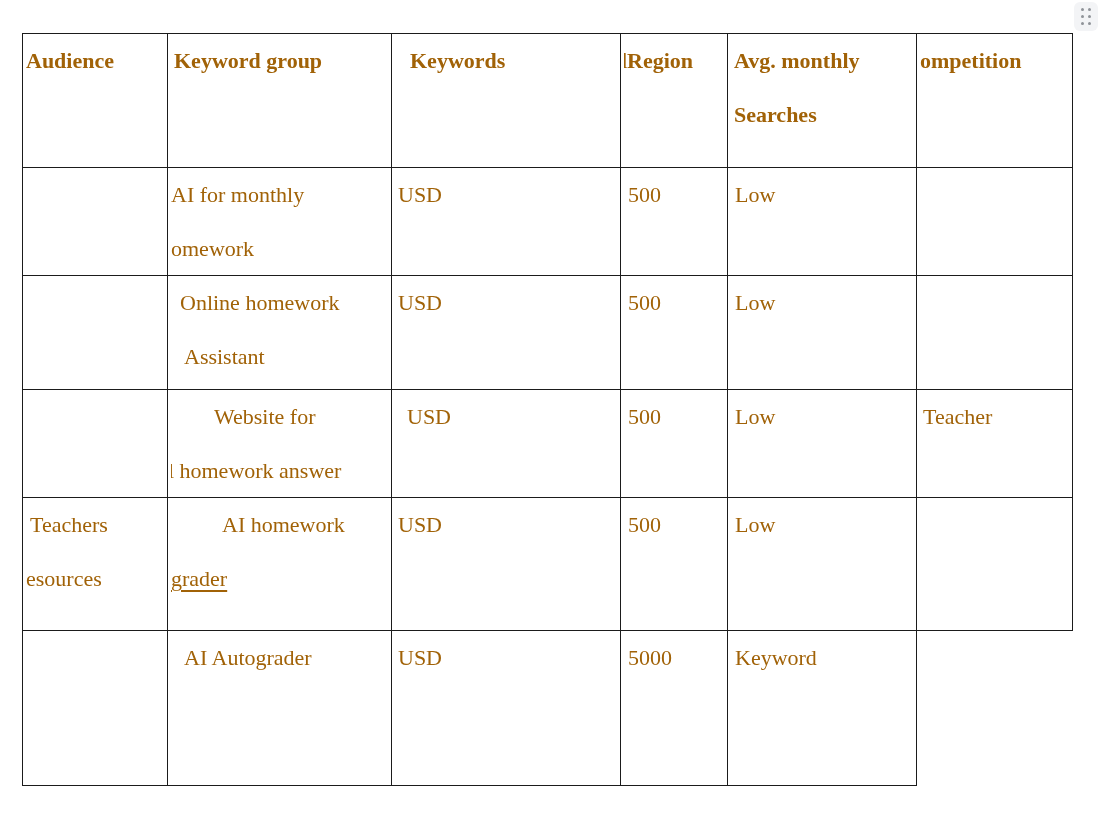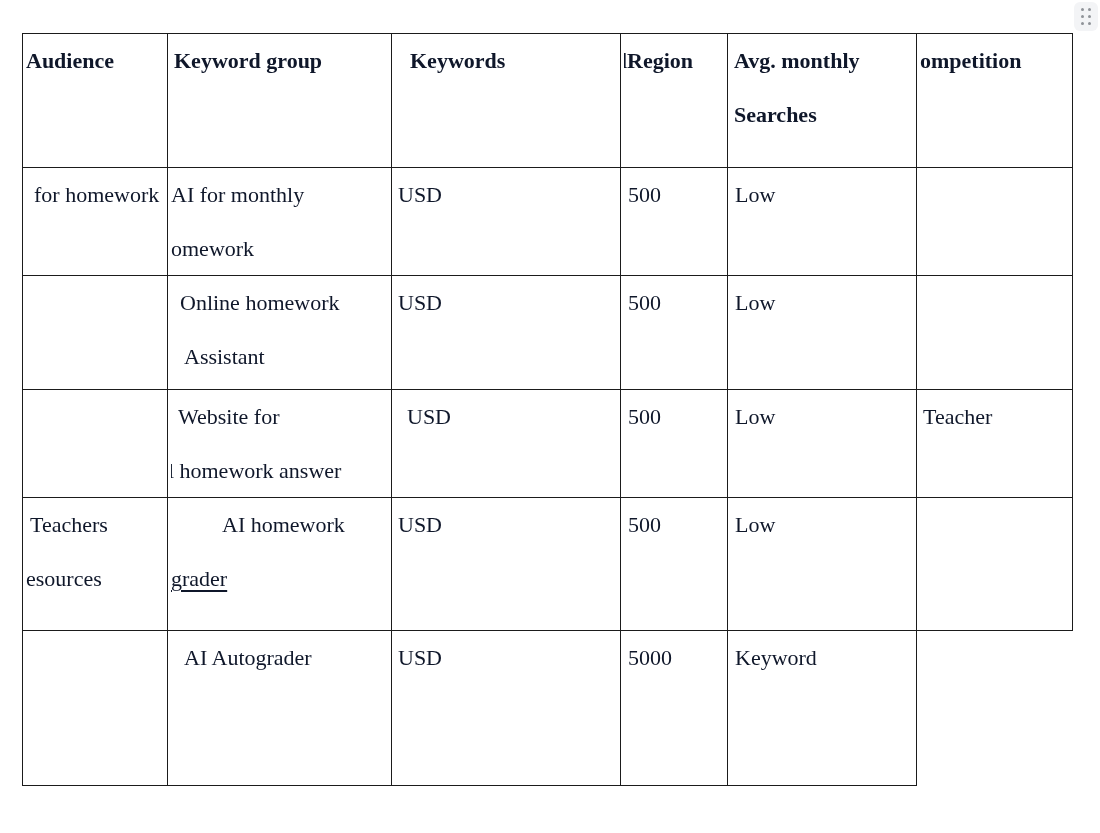--- a/index.html
+++ b/index.html
@@ -18,21 +18,21 @@
     border-top:1.5px solid #1b1b1b;
     border-left:1.5px solid #1b1b1b;
     background:#ffffff;
   }
   .cell {
     box-sizing:border-box;
     border-right:1.5px solid #1b1b1b;
     border-bottom:1.5px solid #1b1b1b;
     padding:0 1px 0 3px;
     font-size:22px;
-    color:#0f172a;
+    color:#a16207;
     overflow:hidden;
     background:#ffffff;
   }
   .cell.hdr { font-weight:bold; }
   .line { height:54px; line-height:54px; white-space:pre; overflow:hidden; }
   .frag {
     display:inline-block;
     width:3px;
     overflow:hidden;
     direction:rtl;
@@ -82,21 +82,20 @@
       <div class="line"><span class="frag">l</span><span>Region</span></div>
     </div>
     <div class="cell hdr">
       <div class="line" style="padding-left: 3px;"><span>Avg. monthly</span></div>
       <div class="line" style="padding-left: 3px;"><span>Searches</span></div>
     </div>
     <div class="cell hdr">
       <div class="line"><span>ompetition</span></div>
     </div>
     <div class="cell">
-      <div class="line" style="padding-left: 8px;"><span>for homework</span></div>
     </div>
     <div class="cell">
       <div class="line"><span>AI for monthly</span></div>
       <div class="line"><span>omework</span></div>
     </div>
     <div class="cell">
       <div class="line" style="padding-left: 3px;"><span>USD</span></div>
     </div>
     <div class="cell">
       <div class="line" style="padding-left: 4px;"><span>500</span></div>
@@ -115,21 +114,21 @@
     </div>
     <div class="cell">
       <div class="line" style="padding-left: 4px;"><span>500</span></div>
     </div>
     <div class="cell">
       <div class="line" style="padding-left: 4px;"><span>Low</span></div>
     </div>
     <div class="cell"></div>
     <div class="cell"></div>
     <div class="cell">
-      <div class="line" style="padding-left: 7px;"><span>Website for</span></div>
+      <div class="line" style="padding-left: 7px; margin-left: 36px;"><span>Website for</span></div>
       <div class="line"><span class="frag">l</span><span> homework answer</span></div>
     </div>
     <div class="cell">
       <div class="line" style="padding-left: 12px;"><span>USD</span></div>
     </div>
     <div class="cell">
       <div class="line" style="padding-left: 4px;"><span>500</span></div>
     </div>
     <div class="cell">
       <div class="line" style="padding-left: 4px;"><span>Low</span></div>

